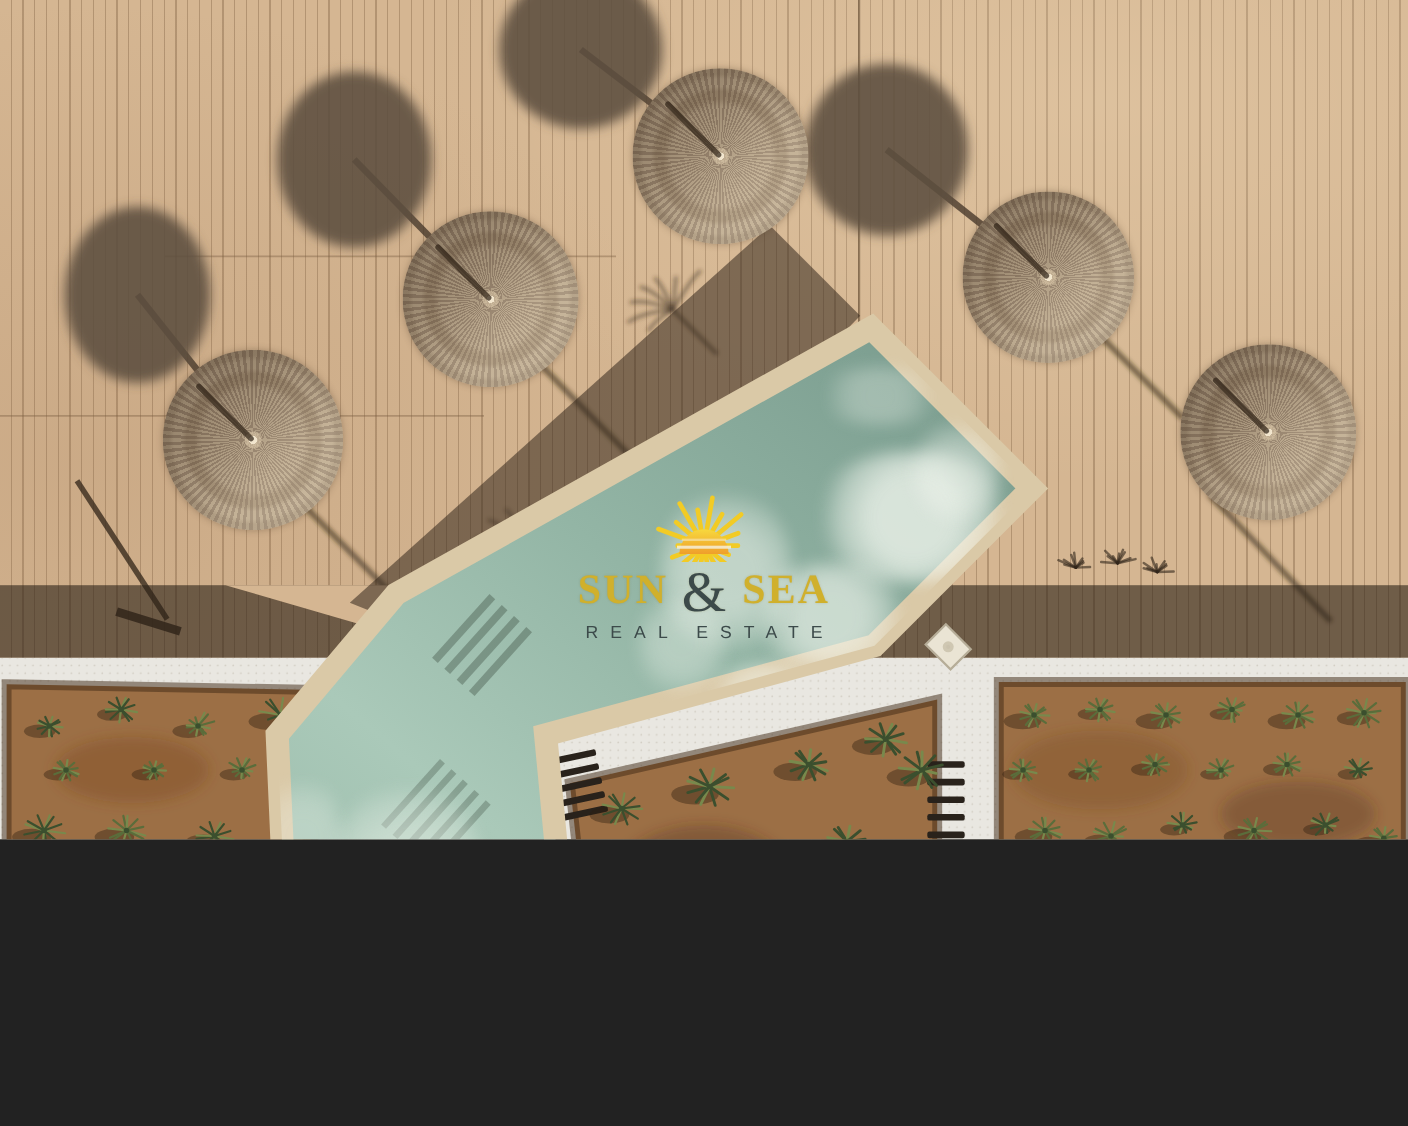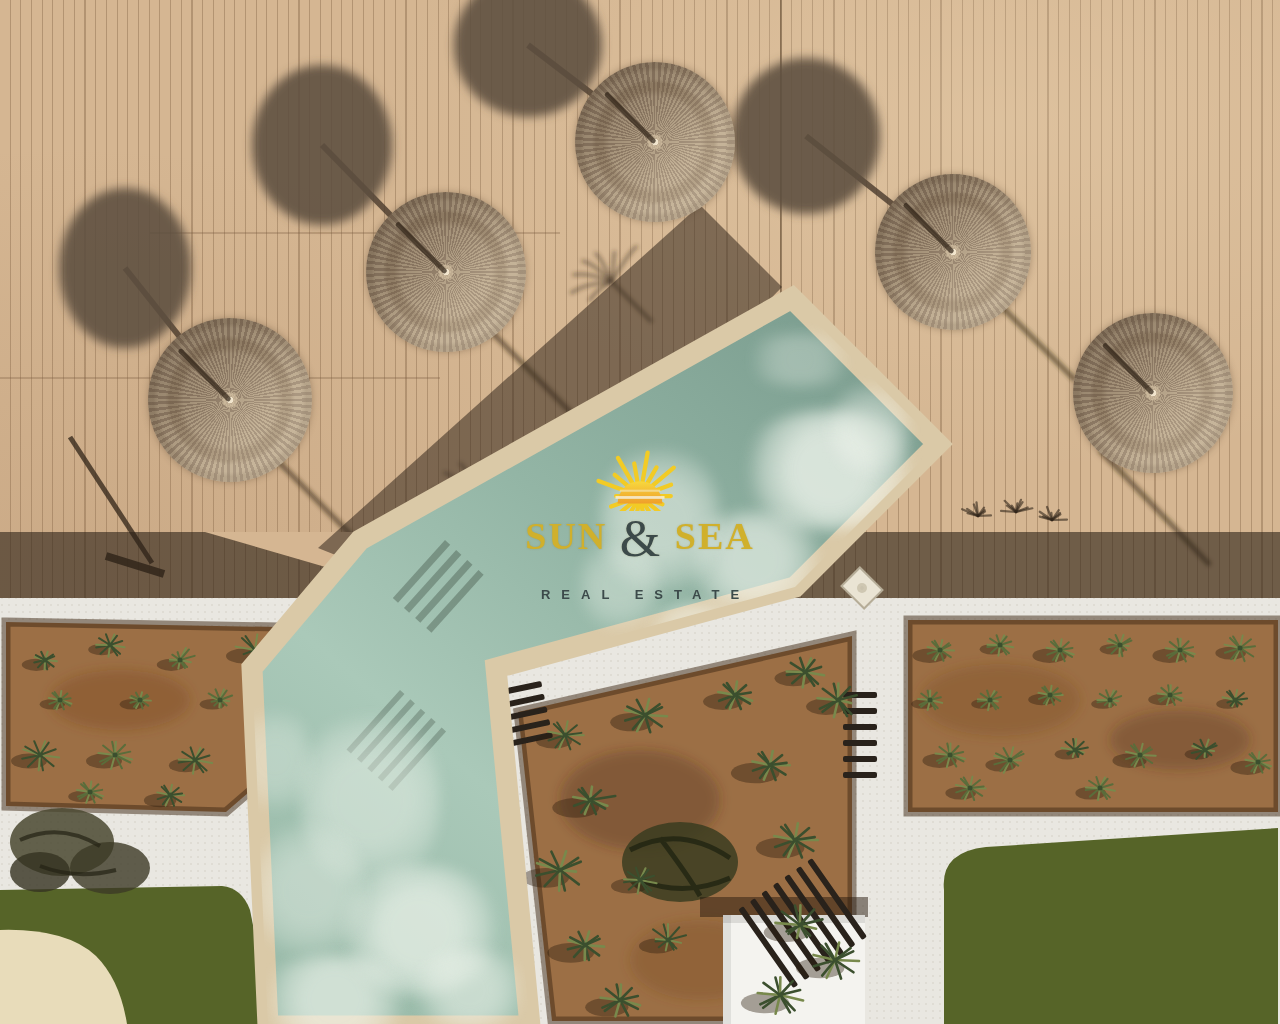--- a/index.html
+++ b/index.html
@@ -1,16 +1,16 @@
 <!DOCTYPE html>
 <html style="--deck: #d5b692; --deck-line: #b89b76; --dk-shadow: rgba(44,33,24,0.60); --band-shadow: rgba(52,40,29,0.55); --u-shadow: rgba(92,78,64,0.88); --straw: #b5a287; --straw-d: #94806a; --water-deep: #7c9e90; --water-light: #aac9b9; --coping: #dac9a7; --path: #e9e7e1; --soil: #9c6f45; --plant-dark: #3b4f2e; --plant-mid: #5a6d3b; --plant-light: #78894c; --lawn: #566428; --sand: #e8dcba; --shed: #f4f3ef; --lounger: #29221b; --logo-gold: #d0b02c; --logo-dark: #3c4a4a; --sun-yellow: #f2cb25; --sun-orange: #ef9f2b;"><head>
 <meta charset="utf-8">
 <style>
   html,body{margin:0;padding:0;background:#222;}
-  #stage{position:relative;width:1280px;height:1024px;overflow:hidden;
+  #stage{position:relative;width:1280px;height:763px;overflow:hidden;
          font-family:"Liberation Sans",sans-serif;}
   
   #deck{position:absolute;inset:0;background-color:var(--deck);
     background-image:
       radial-gradient(900px 500px at 78% 12%, rgba(255,238,205,.20), transparent 70%),
       radial-gradient(800px 600px at 6% 55%, rgba(150,108,74,.16), transparent 70%),
       repeating-linear-gradient(90deg, transparent 0 9.6px, rgba(122,92,62,.38) 9.6px 10.7px);
   }
   svg.layer{position:absolute;left:0;top:0;width:1280px;height:1024px;}
   #shadowsvg{z-index:2}
@@ -30,22 +30,22 @@
       repeating-conic-gradient(var(--straw) 0deg 2.4deg, var(--straw-d) 2.4deg 4.8deg);
     box-shadow:0 0 7px rgba(90,70,50,.4);}
   .umb .pole{position:absolute;left:50%;top:50%;width:44%;height:5px;margin-top:-2px;
     background:rgba(48,36,24,.72);transform-origin:left center;transform:rotate(-135deg);border-radius:3px;}
   
   #watermark{position:absolute;left:498px;top:447px;width:284px;text-align:center;z-index:9;}
   #watermark .brand{font-family:"Liberation Serif",serif;font-weight:700;font-size:38px;
     letter-spacing:2px;color:var(--logo-gold);line-height:1;margin-top:2px;
     text-shadow:0 0 2px rgba(120,100,20,.25);}
   #watermark .amp{font-size:52px;font-weight:400;color:var(--logo-dark);vertical-align:-7px;margin:0 1px;}
-  #watermark .sub{font-family:"Liberation Sans",sans-serif;font-size:13px;letter-spacing:11px;
-    padding-left:11px;color:var(--logo-dark);margin-top:22px;font-weight:700;}
+  #watermark .sub{font-family:"Liberation Sans",sans-serif;font-size:16px;letter-spacing:11px;
+    padding-left:11px;color:var(--logo-dark);margin-top:2px;font-weight:400;}
   #sun-svg{display:block;margin:0 auto;}
 </style>
 </head>
 <body>
 
 <div id="stage">
 
   <div id="deck"></div>
 
   <svg id="shadowsvg" class="layer">

